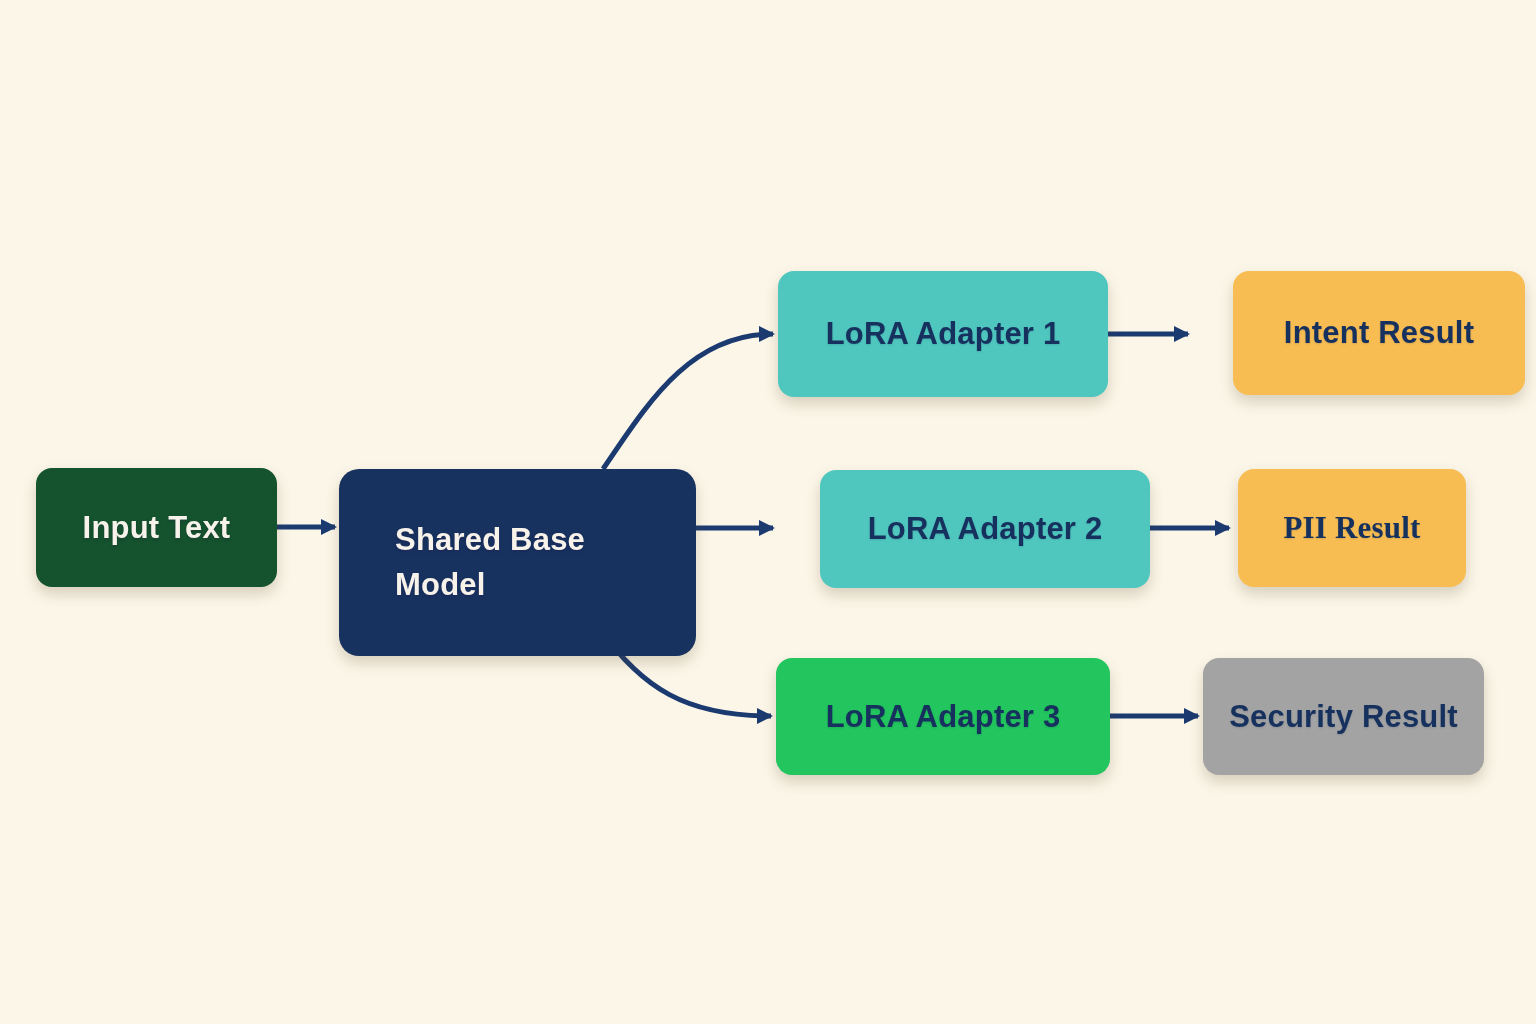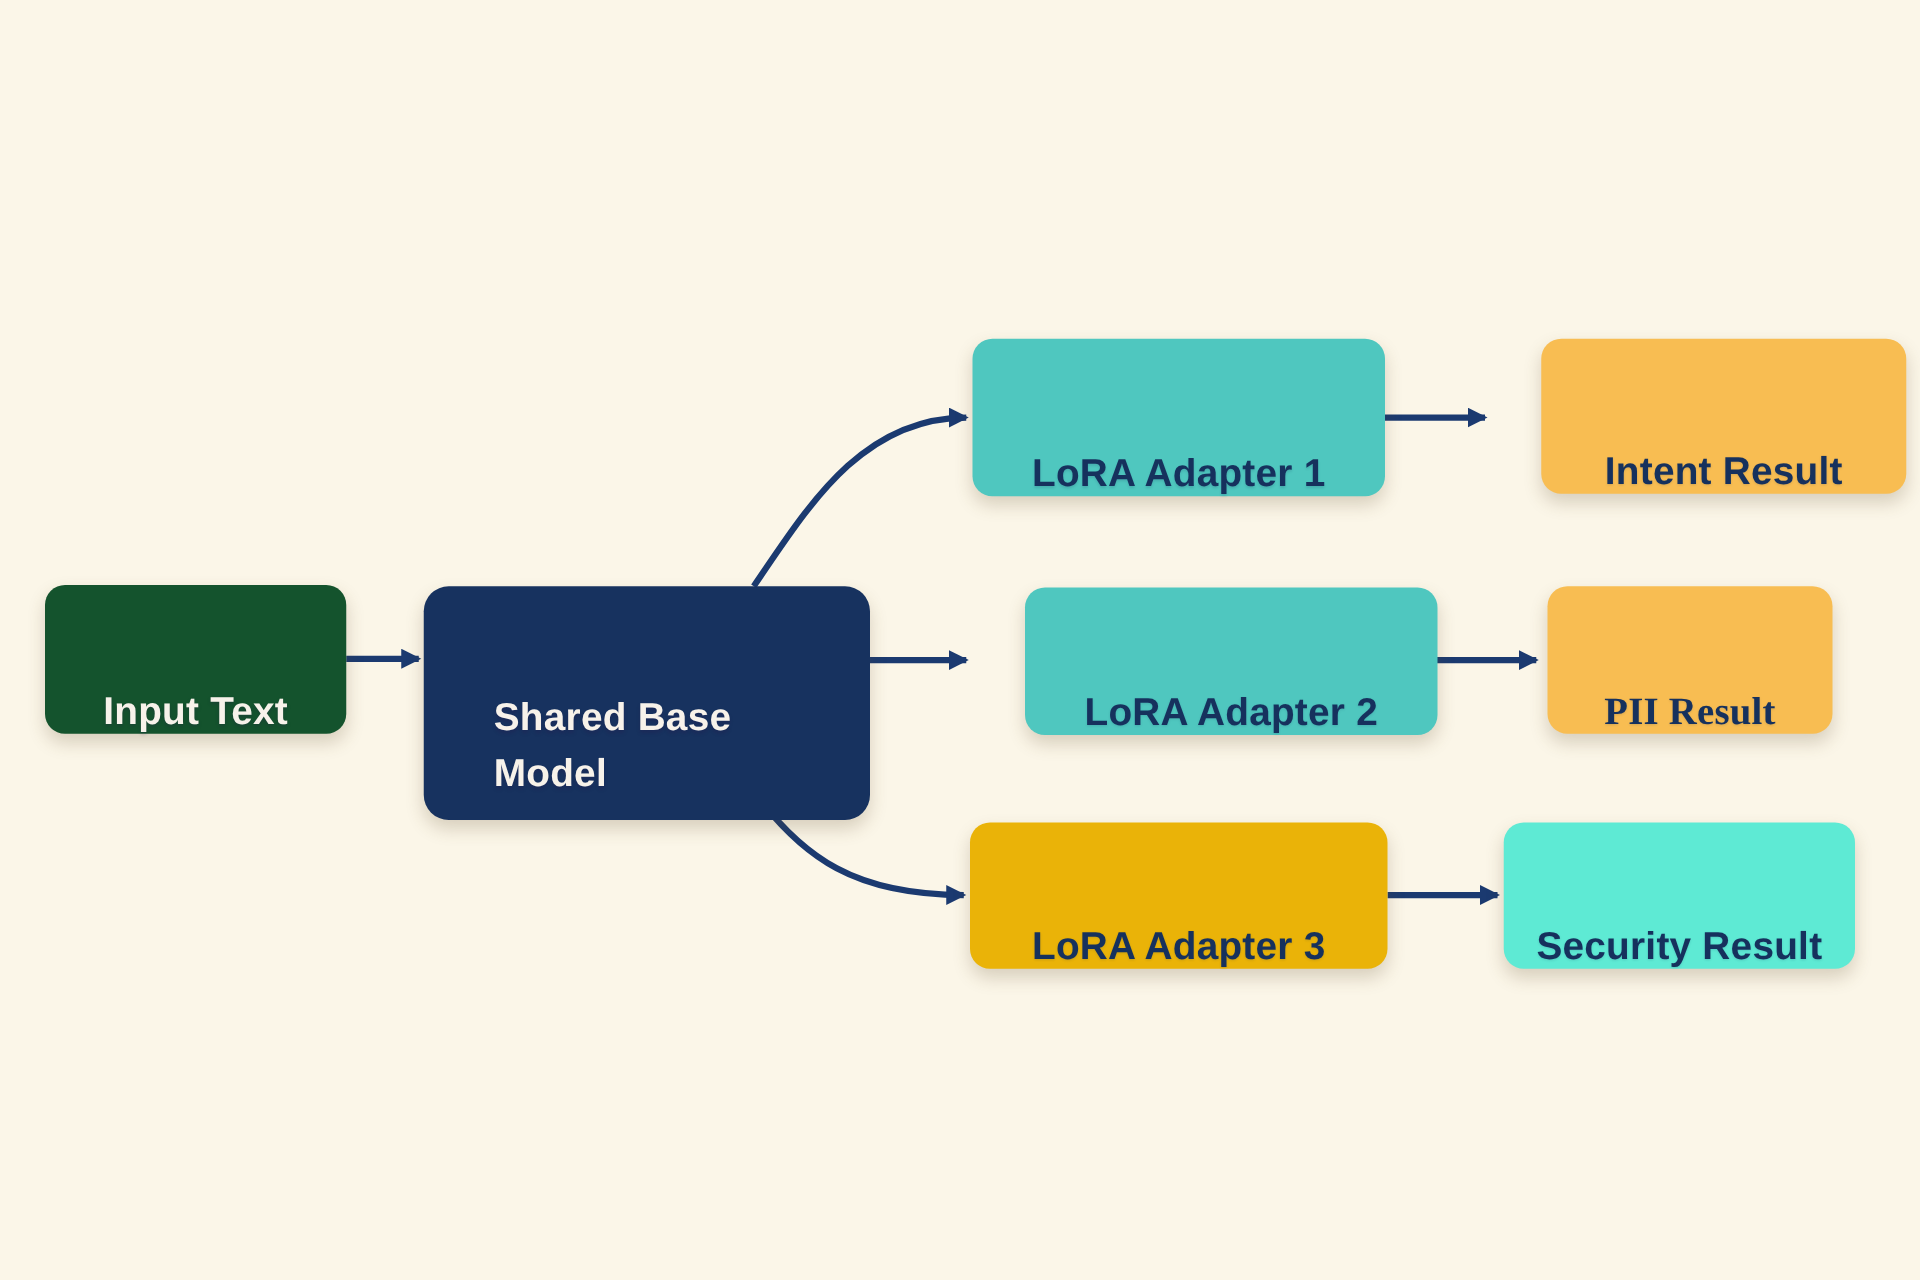--- a/index.html
+++ b/index.html
@@ -24,21 +24,21 @@
     pointer-events: none;
   }
   .edge {
     fill: none;
     stroke: currentColor;
     stroke-width: 5;
   }
   .node {
     position: absolute;
     display: flex;
-    align-items: flex-end;
+    align-items: center;
     justify-content: center;
     border-radius: 16px;
     box-shadow: 0 7px 14px rgba(95, 75, 40, 0.22);
     font-weight: bold;
     font-size: 31px;
     letter-spacing: 0.2px;
   }
   .node .label {
     text-align: center;
   }
@@ -96,29 +96,29 @@
   </div>
 
   <div class="node node-adapter1 text-dark" style="background-color: rgb(79, 199, 191);">
     <span class="label">LoRA Adapter 1</span>
   </div>
 
   <div class="node node-adapter2 text-dark" style="background-color: rgb(79, 199, 191);">
     <span class="label">LoRA Adapter 2</span>
   </div>
 
-  <div class="node node-adapter3 text-dark" style="background-color: #eab308;">
+  <div class="node node-adapter3 text-dark" style="background-color: #22c55e;">
     <span class="label">LoRA Adapter 3</span>
   </div>
 
   <div class="node node-result1 text-dark" style="background-color: rgb(248, 189, 82); margin-left: 40px;">
     <span class="label">Intent Result</span>
   </div>
 
   <div class="node node-result2 text-dark" style="background-color: rgb(248, 189, 82);">
     <span class="label">PII Result</span>
   </div>
 
-  <div class="node node-result3 text-dark" style="background-color: #5eead4;">
+  <div class="node node-result3 text-dark" style="background-color: #a3a3a3;">
     <span class="label">Security Result</span>
   </div>
 
 </div>
 
 </body></html>

